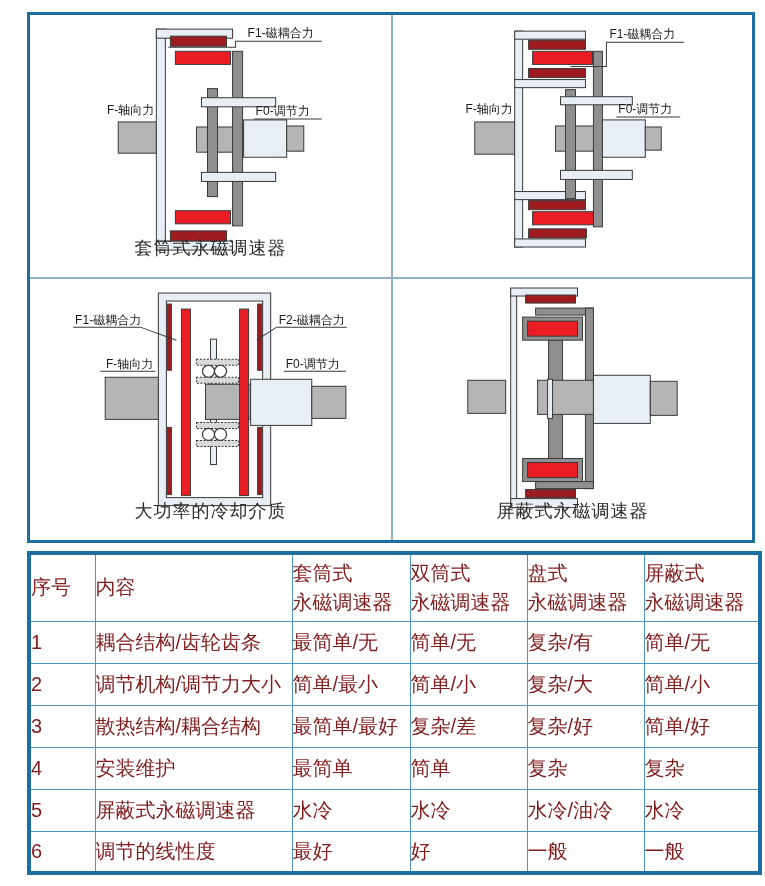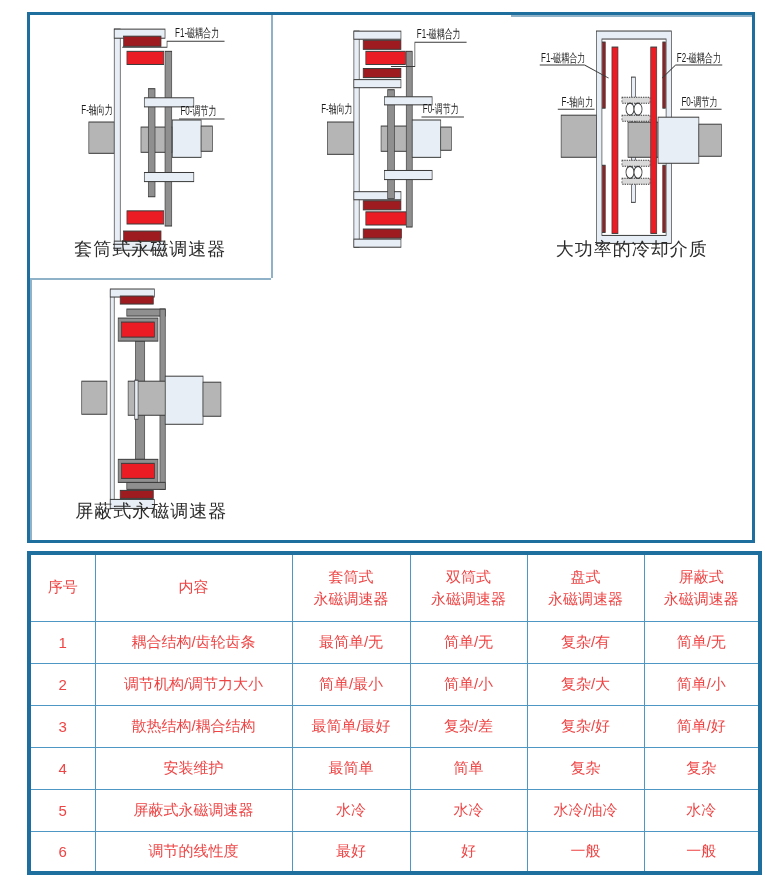--- a/index.html
+++ b/index.html
@@ -3,21 +3,21 @@
 <meta charset="utf-8">
 <style>
   *{margin:0;padding:0;box-sizing:border-box}
   html,body{width:765px;height:886px;background:#fff;
     font-family:"Liberation Sans","DejaVu Sans",sans-serif}
   .stage{position:relative;width:765px;height:886px;background:#fff;overflow:hidden}
 
   
   .diagram-box{position:absolute;left:27px;top:12px;width:728px;height:531px;
     border:3px solid var(--frame-teal,#1F6F9E);background:#fff;
-    display:grid;grid-template-columns:1fr 1fr 1fr;grid-template-rows:1fr 1fr}
+    display:grid;grid-template-columns:1fr 1fr;grid-template-rows:1fr 1fr}
   .quad{position:relative;background:#fff}
   .quad.qr{border-left:2px solid var(--grid-blue,#8FB2C9)}
   .quad.qb{border-top:2px solid var(--grid-blue,#8FB2C9)}
   .quad svg{display:block;width:100%;height:100%}
   .caption{position:absolute;left:0;right:0;bottom:17px;text-align:center;
     font-size:18px;color:var(--text-dark,#2B2B2B);letter-spacing:1px}
 
   
   .p{fill:var(--panel-light,#E8EEF5);stroke:var(--outline,#3A3A3A);stroke-width:1}
   .w{fill:#fff;stroke:var(--outline,#3A3A3A);stroke-width:1}
@@ -26,22 +26,22 @@
   .g{fill:var(--steel-gray,#8F8F8F);stroke:var(--outline,#3A3A3A);stroke-width:1}
   .g2{fill:var(--steel-gray-light,#B5B5B5);stroke:var(--outline,#3A3A3A);stroke-width:1}
   .rack{fill:#d9d9d9;stroke:var(--outline,#3A3A3A);stroke-width:1;stroke-dasharray:2 1.5}
   .gear{fill:#fff;stroke:var(--outline,#3A3A3A);stroke-width:1.2}
   .ln{fill:none;stroke:var(--outline,#3A3A3A);stroke-width:1}
   .lbl{font-family:"Liberation Sans","DejaVu Sans",sans-serif;font-size:12px;
     fill:#1a1a1a}
 
   
   .cmp-table{position:absolute;left:27px;top:551px;width:731px;
-    border-collapse:collapse;table-layout:fixed;text-align:center;
-    font-size:15px;color:#ef4444;border:4px solid var(--frame-teal,#1F6F9E)}
+    border-collapse:collapse;table-layout:fixed;text-align:left;
+    font-size:20px;color:#7f1d1d;border:4px solid var(--frame-teal,#1F6F9E)}
   .cmp-table th,.cmp-table td{border:1px solid var(--table-line,#4E96C4);
     font-weight:normal;padding:0;vertical-align:middle;background:#fff}
   .cmp-table thead tr{height:68px}
   .cmp-table tbody tr{height:42px}
   .hdr-line{display:block;line-height:1.45}
 </style>
 </head>
 <body>
 
 <div class="stage">

